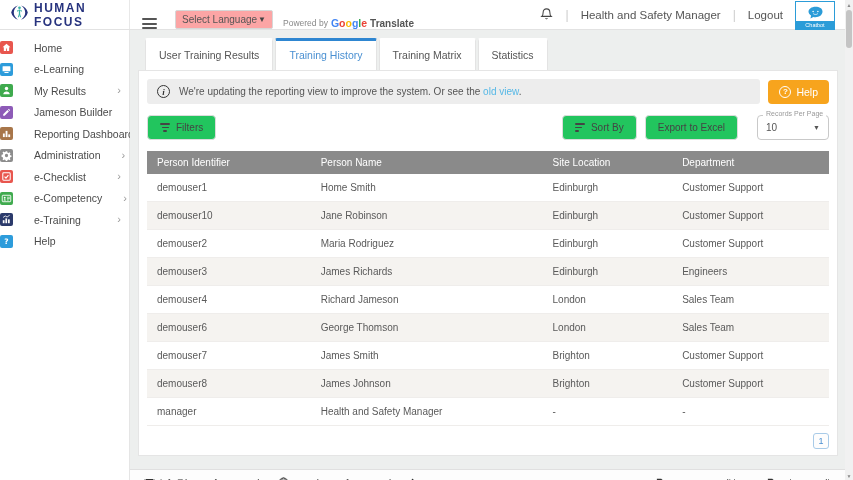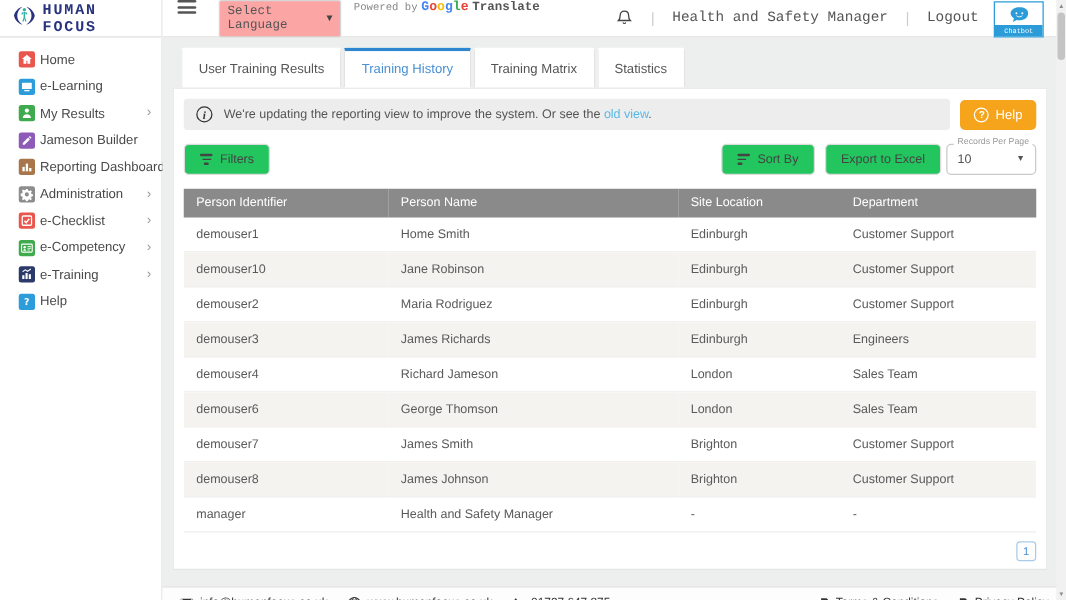--- a/index.html
+++ b/index.html
@@ -1,20 +1,20 @@
 <!DOCTYPE html>
 <html><head>
 <meta charset="utf-8">
 <style>
   * { margin:0; padding:0; box-sizing:border-box; }
   html,body { width:853px; height:480px; overflow:hidden; font-family:"Liberation Sans", sans-serif; background:#edefee; }
   .screen { width:853px; height:480px; position:relative; overflow:hidden; background:#edefee; }
 
   
-  .topbar { height:30px; background:#fff; border-bottom:1px solid #e2e2e2; display:flex; align-items:flex-start; position:relative; z-index:5;font-family:Liberation Mono, monospace; }
+  .topbar { height:30px; background:#fff; border-bottom:1px solid #e2e2e2; display:flex; align-items:flex-end; position:relative; z-index:5; }
   .brand { width:130px; height:100%; display:flex; align-items:center; gap:5px; padding-left:10px; border-right:1px solid #e8e8e8; cursor:pointer; }
   .brand-text { font-size:12px; font-weight:bold; letter-spacing:1.5px; color:#27337e; }
   .hamburger { margin-left:12px; cursor:pointer; display:flex; flex-direction:column; gap:2.5px; }
   .hamburger span { width:15px; height:2px; background:#555; border-radius:1px; }
   .lang-select { margin-left:18px; background:#fca5a5; border:1px solid #d7d7d7; border-radius:2px; font-size:10px; color:#555; padding:3px 6px; width:98px; display:flex; justify-content:space-between; align-items:center; cursor:pointer; }
   .lang-caret { font-size:8px; color:#444; }
   .powered { margin-left:10px; font-size:8.5px; color:#888; display:flex; align-items:center; gap:3px; }
   .google-word { font-size:10.5px; font-weight:bold; }
   .translate-word { font-size:10px; font-weight:bold; color:#555; }
   .top-right { margin-left:auto; display:flex; align-items:center; gap:12px; padding-right:18px; height:100%; }
@@ -22,21 +22,21 @@
   .top-divider { color:#ccc; font-size:12px; }
   .role-label { font-size:11.5px; color:#555; }
   .logout-link { font-size:11.5px; color:#555; cursor:pointer; }
   .chatbot-btn { width:40px; height:29px; border:1px solid #2b9cd8; background:#fff; display:flex; flex-direction:column; align-items:center; justify-content:flex-end; cursor:pointer; margin-top:1px; }
   .chatbot-btn svg { margin-bottom:1px; }
   .chatbot-label { width:100%; background:#2b9cd8; color:#fff; font-size:5.5px; text-align:center; padding:1px 0; }
 
   
   .app { display:flex; height:450px; }
   .sidebar { width:130px; background:#fff; border-right:1px solid #e5e5e5; padding-top:7px; flex-shrink:0; }
-  .side-item { display:flex; align-items:center; gap:4px; padding:4px 8px 4px 15px; height:21.5px; cursor:pointer; }
+  .side-item { display:flex; align-items:center; gap:21px; padding:4px 8px 4px 0; height:21.5px; cursor:pointer; }
   .icon-box { width:13px; height:13px; border-radius:2px; display:flex; align-items:center; justify-content:center; flex-shrink:0; }
   .icon-box svg { width:11px; height:11px; display:block; }
   .side-label { font-size:10.5px; color:#4a4a4a; white-space:nowrap; }
   .side-chevron { margin-left:auto; color:#999; font-size:11px; line-height:1; }
 
   .main { flex:1; background:#edefee; padding:8px 15px 0 8px; position:relative; }
 
   
   .tabs { display:flex; gap:2px; padding-left:7px; }
   .tab { background:#fff; border:1px solid #e3e3e3; border-bottom:none; border-top:3px solid transparent; padding:8px 13px 9px 13px; font-size:10.5px; color:#555; cursor:pointer; border-radius:2px 2px 0 0; }
@@ -53,21 +53,21 @@
 
   
   .toolbar { display:flex; align-items:center; margin-top:11px; }
   .btn { background:#22c55e; border:1px solid #dcdcdc; border-radius:4px; padding:6px 12px; font-size:10px; color:#444; display:flex; align-items:center; gap:6px; cursor:pointer; }
   .toolbar .spacer { flex:1; }
   .toolbar .btn + .btn { margin-left:8px; }
   .lines-icon { display:flex; flex-direction:column; gap:2px; align-items:flex-start; }
   .lines-icon span { height:1.6px; background:#444; border-radius:1px; display:block; }
   .filter-lines span:nth-child(1){width:10px;} .filter-lines span:nth-child(2){width:7px; margin-left:1.5px;} .filter-lines span:nth-child(3){width:4px; margin-left:3px;}
   .sort-lines span:nth-child(1){width:10px;} .sort-lines span:nth-child(2){width:7px;} .sort-lines span:nth-child(3){width:4px;}
-  .records-select { position:relative; border:1px solid #c9c9c9; border-radius:4px; width:72px; margin-left:4px; padding:6px 8px; font-size:10px; color:#555; display:flex; justify-content:space-between; align-items:center; cursor:pointer; background:#fff; }
+  .records-select { position:relative; border:1px solid #c9c9c9; border-radius:4px; width:72px; margin-left:19px; padding:6px 8px; font-size:10px; color:#555; display:flex; justify-content:space-between; align-items:center; cursor:pointer; background:#fff; }
   .records-label { position:absolute; top:-6px; left:5px; background:#fff; font-size:7px; color:#999; padding:0 3px; white-space:nowrap; }
   .select-caret { color:#555; font-size:7px; }
 
   
   table { width:100%; border-collapse:collapse; margin-top:11px; table-layout:fixed; }
   thead th { background:#8a8a8a; color:#fff; font-weight:normal; text-align:left; font-size:10px; padding:6px 10px; }
   tbody td { font-size:10px; color:#5a5a5a; padding:8px 10px; border-bottom:1px solid #efedeb; overflow:hidden; white-space:nowrap; }
   tbody tr:nth-child(even) { background:#f5f3f0; }
   th.c0, td.c0 { width:24%; } th.c1, td.c1 { width:34%; } th.c2, td.c2 { width:19%; } th.c3, td.c3 { width:23%; }
 

